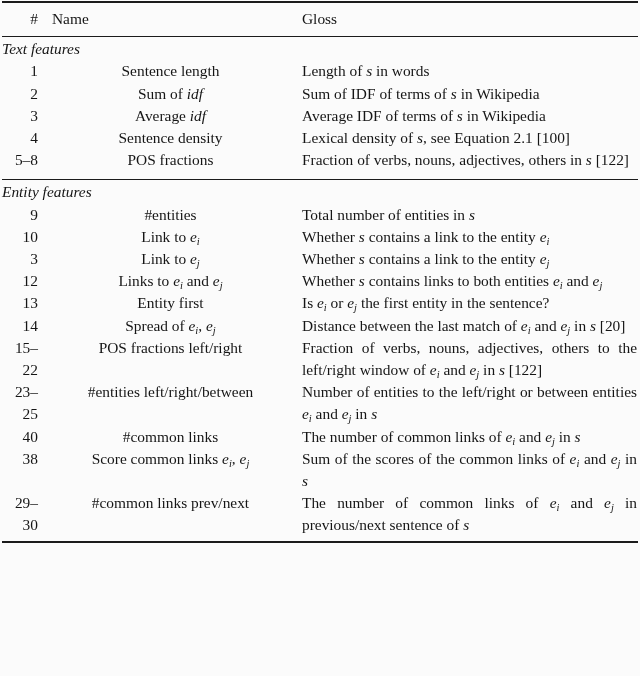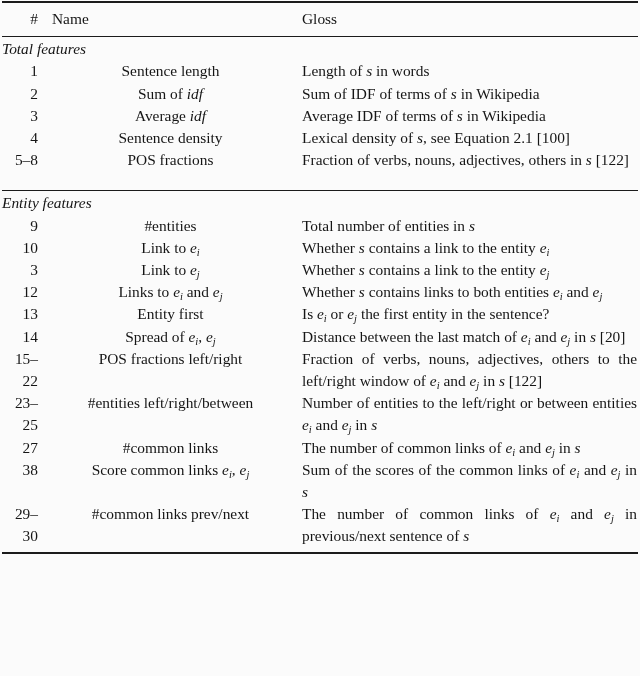--- a/index.html
+++ b/index.html
@@ -43,21 +43,21 @@
   td.cell-name  { text-align: center; }
   td.cell-gloss { text-align: justify; padding-left: 13px; padding-right: 1px; }
   tr.section-row td.section-title {
     font-style: italic;
     padding-top: 1px;
   }
   tr.section-sep td {
     border-top: 1.2px solid #1b1b1b;
     padding-top: 5px;
   }
-  tr.pre-sep td { padding-bottom: 19px; }
+  tr.pre-sep td { padding-bottom: 8px; }
   tbody tr:last-child td { padding-bottom: 4px; }
   .math {
     font-style: italic;
     font-family: "Liberation Serif", serif;
   }
   .math sub {
     font-style: italic;
     font-size: 68%;
     line-height: 0;
     vertical-align: -0.25em;
@@ -75,21 +75,21 @@
     </colgroup>
     <thead>
       <tr>
         <th class="head-num">#</th>
         <th class="head-name">Name</th>
         <th class="head-gloss">Gloss</th>
       </tr>
     </thead>
     <tbody>
         <tr class="section-row">
-          <td colspan="3" class="section-title">Total features</td>
+          <td colspan="3" class="section-title">Text features</td>
         </tr>
         <tr>
           <td class="cell-num">1</td>
           <td class="cell-name">Sentence length</td>
           <td class="cell-gloss">Length of <span class="math">s</span> in words</td>
         </tr>
         <tr>
           <td class="cell-num">2</td>
           <td class="cell-name">Sum of <span class="math">idf</span></td>
           <td class="cell-gloss">Sum of IDF of terms of <span class="math">s</span> in Wikipedia</td>
@@ -146,21 +146,21 @@
           <td class="cell-num">15–22</td>
           <td class="cell-name">POS fractions left/right</td>
           <td class="cell-gloss">Fraction of verbs, nouns, adjectives, others to the left/right window of <span class="math">e<sub>i</sub></span> and <span class="math">e<sub>j</sub></span> in <span class="math">s</span> [122]</td>
         </tr>
         <tr>
           <td class="cell-num">23–25</td>
           <td class="cell-name">#entities left/right/between</td>
           <td class="cell-gloss">Number of entities to the left/right or be­tween entities <span class="math">e<sub>i</sub></span> and <span class="math">e<sub>j</sub></span> in <span class="math">s</span></td>
         </tr>
         <tr>
-          <td class="cell-num">27</td>
+          <td class="cell-num">40</td>
           <td class="cell-name">#common links</td>
           <td class="cell-gloss">The number of common links of <span class="math">e<sub>i</sub></span> and <span class="math">e<sub>j</sub></span> in <span class="math">s</span></td>
         </tr>
         <tr>
           <td class="cell-num">38</td>
           <td class="cell-name">Score common links <span class="math">e<sub>i</sub></span>, <span class="math">e<sub>j</sub></span></td>
           <td class="cell-gloss">Sum of the scores of the common links of <span class="math">e<sub>i</sub></span> and <span class="math">e<sub>j</sub></span> in <span class="math">s</span></td>
         </tr>
         <tr>
           <td class="cell-num">29–30</td>

